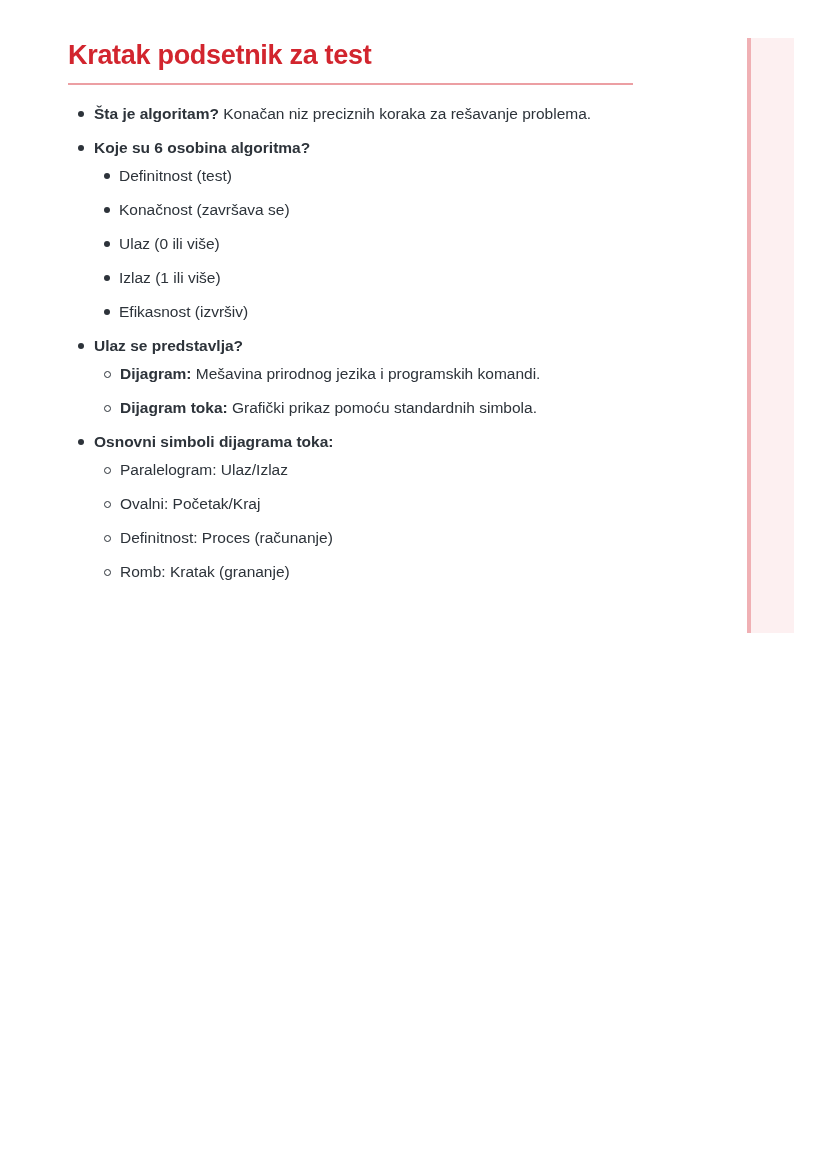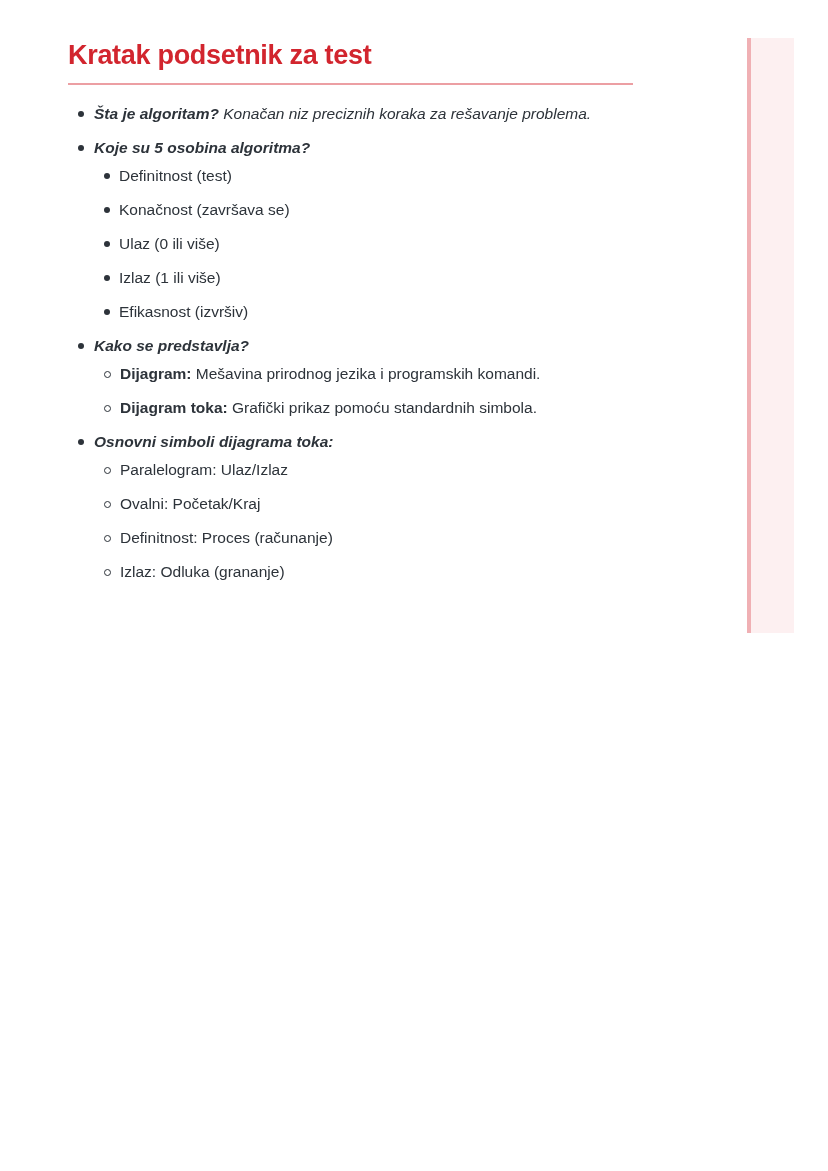--- a/index.html
+++ b/index.html
@@ -53,21 +53,21 @@
     margin-top:19px;
     color:var(--text-color);
     font-size:15.5px;
     line-height:19px;
   }
   .li{
     display:flex;
     align-items:flex-start;
     margin-bottom:15px;
   }
-  .li.top{margin-left:10px;font-style:italic;}
+  .li.top{margin-left:10px;}
   .li.sub{margin-left:36px;}
   .sublist{margin-top:-6px;padding-top:0px;}
   .marker{
     flex:0 0 auto;
     margin-top:7px;
     margin-right:10px;
   }
   .li.sub .marker{margin-right:9px;}
   .dot{
     width:6px;height:6px;border-radius:50%;
@@ -95,21 +95,21 @@
   <div class="content">
     <h1 class="page-title">Kratak podsetnik za test</h1>
     <hr class="title-underline">
     <div class="notes-list">
         <div class="li top">
           <span class="marker dot"></span>
           <span class="txt"><b>Šta je algoritam?</b> Konačan niz preciznih koraka za rešavanje problema.</span>
         </div>
         <div class="li top">
           <span class="marker dot"></span>
-          <span class="txt"><b>Koje su 5 osobina algoritma?</b></span>
+          <span class="txt"><b>Koje su 6 osobina algoritma?</b></span>
         </div>
         <div class="sublist">
           <div class="li sub">
             <span class="marker dot"></span>
             <span class="txt">Definitnost (test)</span>
           </div>
           <div class="li sub">
             <span class="marker dot"></span>
             <span class="txt">Konačnost (završava se)</span>
           </div>
@@ -121,21 +121,21 @@
             <span class="marker dot"></span>
             <span class="txt">Izlaz (1 ili više)</span>
           </div>
           <div class="li sub">
             <span class="marker dot"></span>
             <span class="txt">Efikasnost (izvršiv)</span>
           </div>
         </div>
         <div class="li top">
           <span class="marker dot"></span>
-          <span class="txt"><b>Kako se predstavlja?</b></span>
+          <span class="txt"><b>Ulaz se predstavlja?</b></span>
         </div>
         <div class="sublist">
           <div class="li sub">
             <span class="marker ring"></span>
             <span class="txt"><b>Dijagram:</b> Mešavina prirodnog jezika i programskih komandi.</span>
           </div>
           <div class="li sub">
             <span class="marker ring"></span>
             <span class="txt"><b>Dijagram toka:</b> Grafički prikaz pomoću standardnih simbola.</span>
           </div>
@@ -152,19 +152,19 @@
           <div class="li sub">
             <span class="marker ring"></span>
             <span class="txt">Ovalni: Početak/Kraj</span>
           </div>
           <div class="li sub">
             <span class="marker ring"></span>
             <span class="txt">Definitnost: Proces (računanje)</span>
           </div>
           <div class="li sub">
             <span class="marker ring"></span>
-            <span class="txt">Izlaz: Odluka (grananje)</span>
+            <span class="txt">Romb: Kratak (grananje)</span>
           </div>
         </div>
       </div>
   </div>
   <div class="page-footer">(c) Knowunity 2025</div>
 </div>
 
 </body></html>

